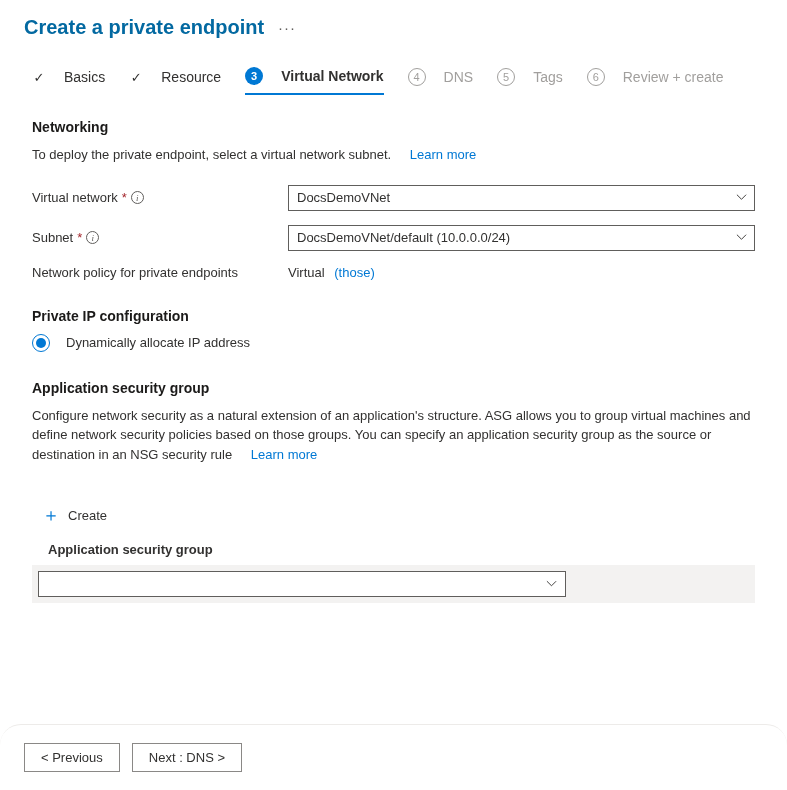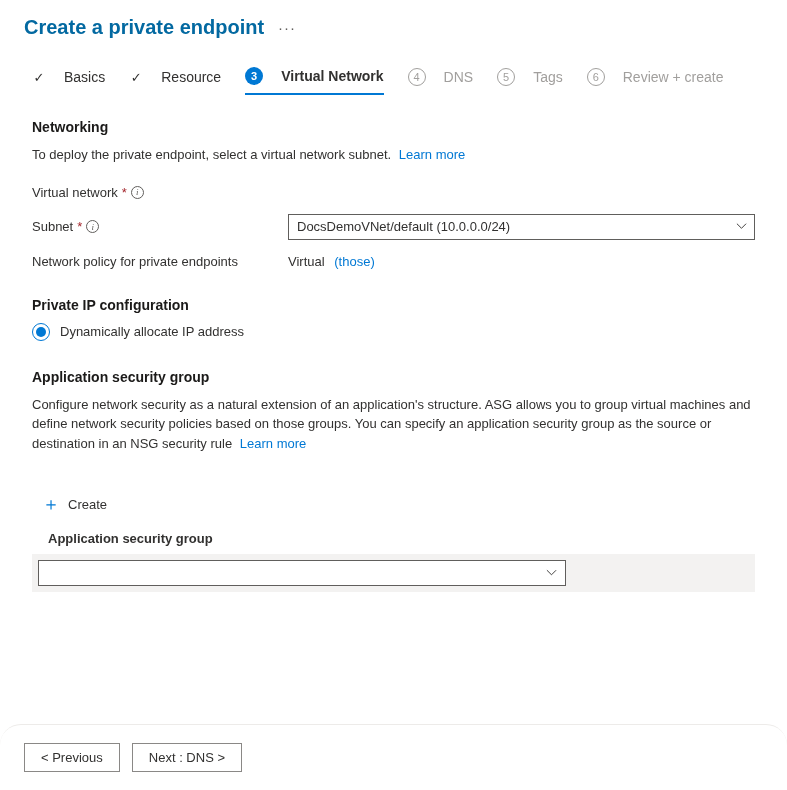--- a/index.html
+++ b/index.html
@@ -84,21 +84,21 @@
       font-size: 14px;
       margin-bottom: 10px;
       color: #1b1a19;
     }
     .desc {
       font-size: 13px;
       color: #323130;
       margin-bottom: 20px;
       line-height: 1.5;
     }
-    .learn-more { color: #0078d4; cursor: pointer; margin-left: 4px; }
+    .learn-more { color: #0078d4; cursor: pointer; margin-left: 15px; }
     .form-row {
       display: flex;
       align-items: center;
       margin-bottom: 14px;
     }
     .form-label {
       width: 256px;
       display: flex;
       align-items: center;
       gap: 4px;
@@ -141,21 +141,21 @@
       top: 50%;
       transform: translateY(-50%);
     }
     .chev svg { width: 11px; height: 11px; }
     .form-value { color: #323130; font-size: 13px; }
     .edit-link { color: #0078d4; cursor: pointer; margin-left: 6px; }
     .section-block { margin-top: 28px; }
     .radio-row {
       display: flex;
       align-items: center;
-      gap: 10px;
+      gap: 16px;
       margin-bottom: 10px;
     }
     .radio {
       width: 18px; height: 18px;
       border-radius: 50%;
       border: 1px solid #323130;
       display: inline-flex;
       align-items: center;
       justify-content: center;
       cursor: pointer;
@@ -256,20 +256,28 @@
     <span>To deploy the private endpoint, select a virtual network subnet.</span>
     <span class="learn-more">Learn more</span>
   </div>
 
   <div class="form-row">
     <div class="form-label">
       <span>Virtual network</span>
       <span class="required">*</span>
       <span class="info-icon"></span>
     </div>
+    <div class="select-wrap">
+      <div class="select">
+        <span>DocsDemoVNet</span>
+        <span class="chev"><svg viewBox="0 0 12 12">
+              <path d="M1 3.5 L6 8.5 L11 3.5" stroke="#323130" stroke-width="1" fill="none"></path>
+            </svg></span>
+      </div>
+    </div>
   </div>
 
   <div class="form-row">
     <div class="form-label">
       <span>Subnet</span>
       <span class="required">*</span>
       <span class="info-icon"></span>
     </div>
     <div class="select-wrap">
       <div class="select">

